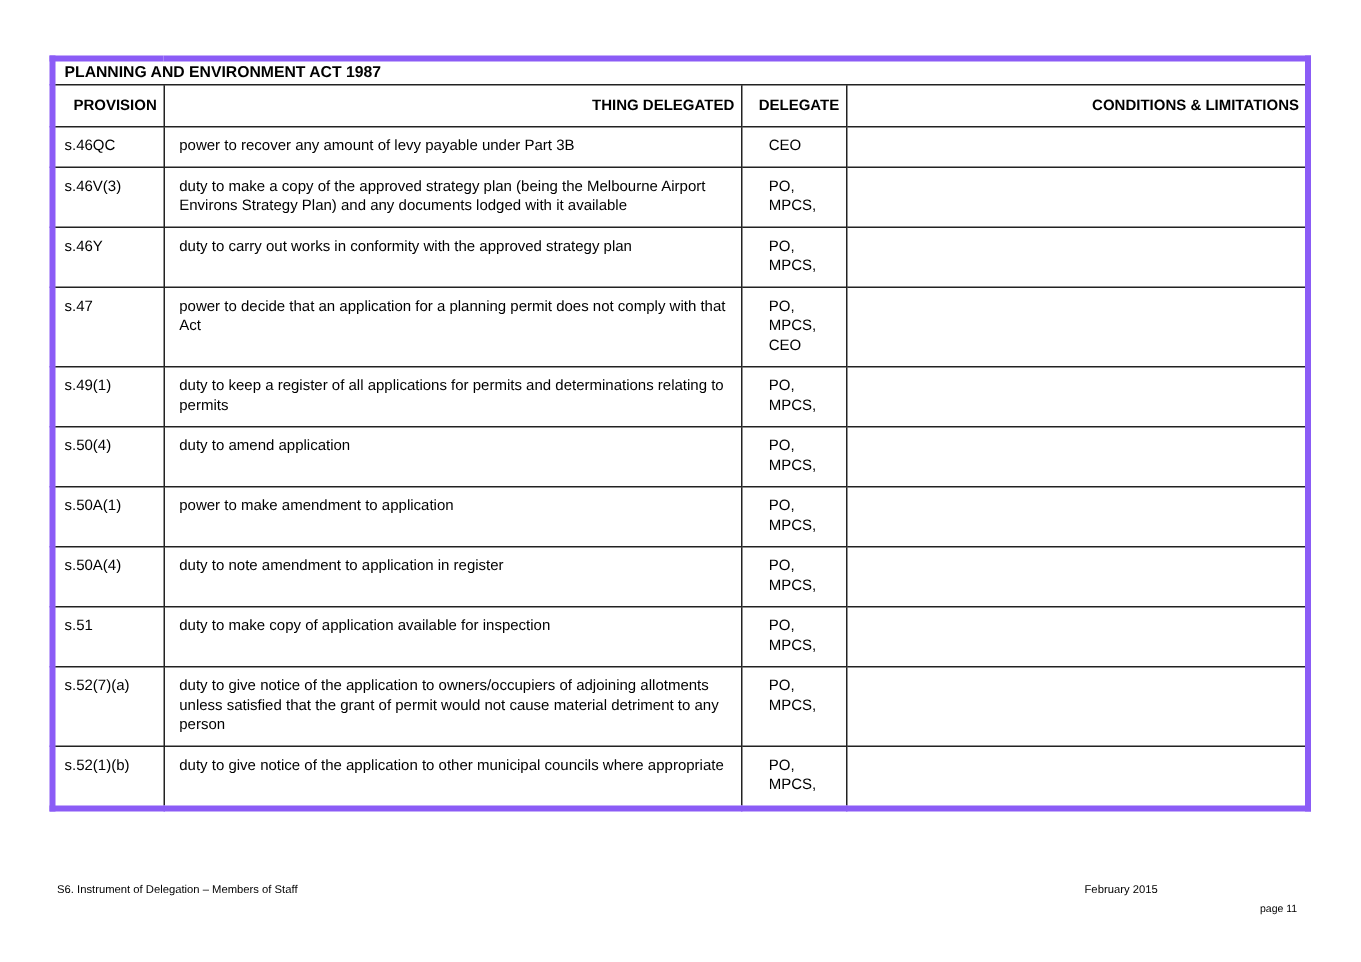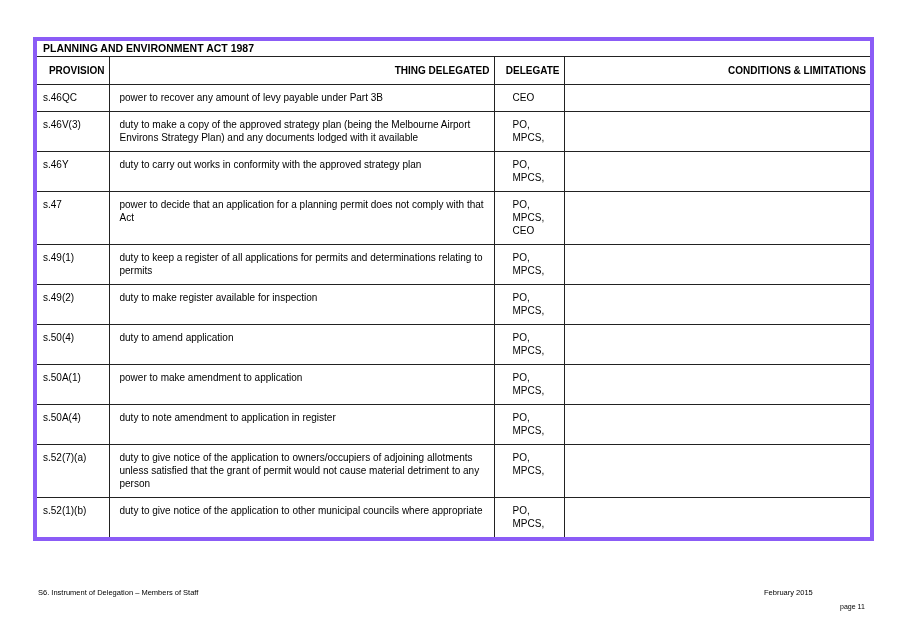--- a/index.html
+++ b/index.html
@@ -55,21 +55,21 @@
   td.cell-conditions { }
   .footer-left {
     position: absolute;
     left: 38px;
     top: 588px;
     font-size: 7.5px;
     line-height: 9px;
   }
   .footer-date {
     position: absolute;
-    left: 764px;
+    left: 723px;
     top: 588px;
     font-size: 7.5px;
     line-height: 9px;
   }
   .footer-page {
     position: absolute;
     left: 840px;
     top: 602px;
     font-size: 7px;
     line-height: 9px;
@@ -119,40 +119,40 @@
       <td class="cell cell-delegate">PO, MPCS, CEO</td>
       <td class="cell cell-conditions"></td>
     </tr>
     <tr>
       <td class="cell cell-provision">s.49(1)</td>
       <td class="cell cell-thing">duty to keep a register of all applications for permits and determinations relating to permits</td>
       <td class="cell cell-delegate">PO, MPCS,</td>
       <td class="cell cell-conditions"></td>
     </tr>
     <tr>
-      <td class="cell cell-provision">s.49(2)</td>
-      <td class="cell cell-thing">duty to make register available for inspection</td>
-      <td class="cell cell-delegate">PO, MPCS,</td>
-      <td class="cell cell-conditions"></td>
-    </tr>
-    <tr>
       <td class="cell cell-provision">s.50(4)</td>
       <td class="cell cell-thing">duty to amend application</td>
       <td class="cell cell-delegate">PO, MPCS,</td>
       <td class="cell cell-conditions"></td>
     </tr>
     <tr>
       <td class="cell cell-provision">s.50A(1)</td>
       <td class="cell cell-thing">power to make amendment to application</td>
       <td class="cell cell-delegate">PO, MPCS,</td>
       <td class="cell cell-conditions"></td>
     </tr>
     <tr>
       <td class="cell cell-provision">s.50A(4)</td>
       <td class="cell cell-thing">duty to note amendment to application in register</td>
+      <td class="cell cell-delegate">PO, MPCS,</td>
+      <td class="cell cell-conditions"></td>
+    </tr>
+    <tr>
+      <td class="cell cell-provision">s.51</td>
+      <td class="cell cell-thing">duty to make copy of application available for inspection</td>
       <td class="cell cell-delegate">PO, MPCS,</td>
       <td class="cell cell-conditions"></td>
     </tr>
     <tr>
       <td class="cell cell-provision">s.52(7)(a)</td>
       <td class="cell cell-thing">duty to give notice of the application to owners/occupiers of adjoining allotments unless satisfied that the grant of permit would not cause material detriment to any person</td>
       <td class="cell cell-delegate">PO, MPCS,</td>
       <td class="cell cell-conditions"></td>
     </tr>
     <tr>

